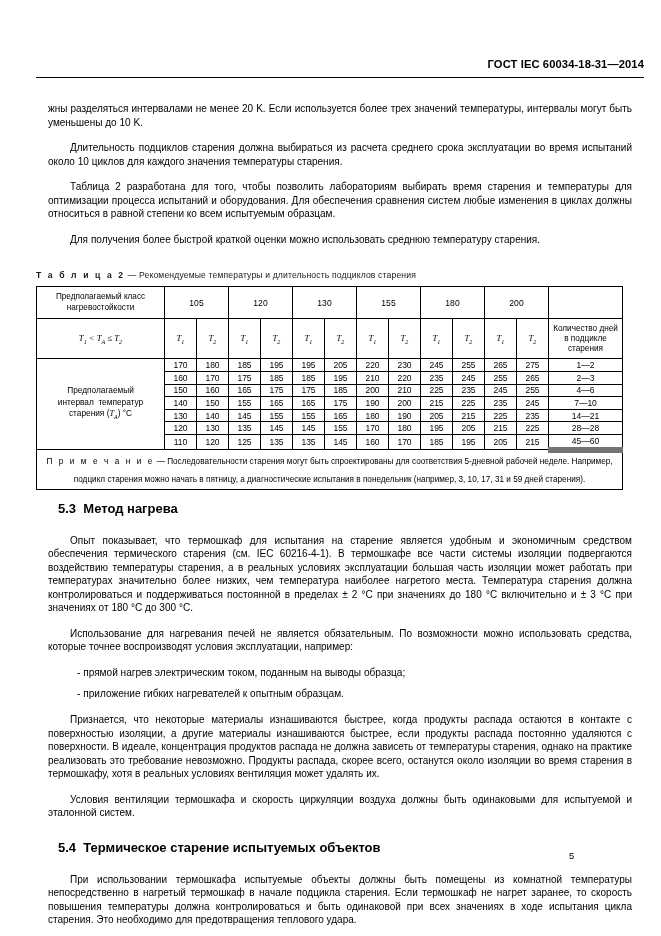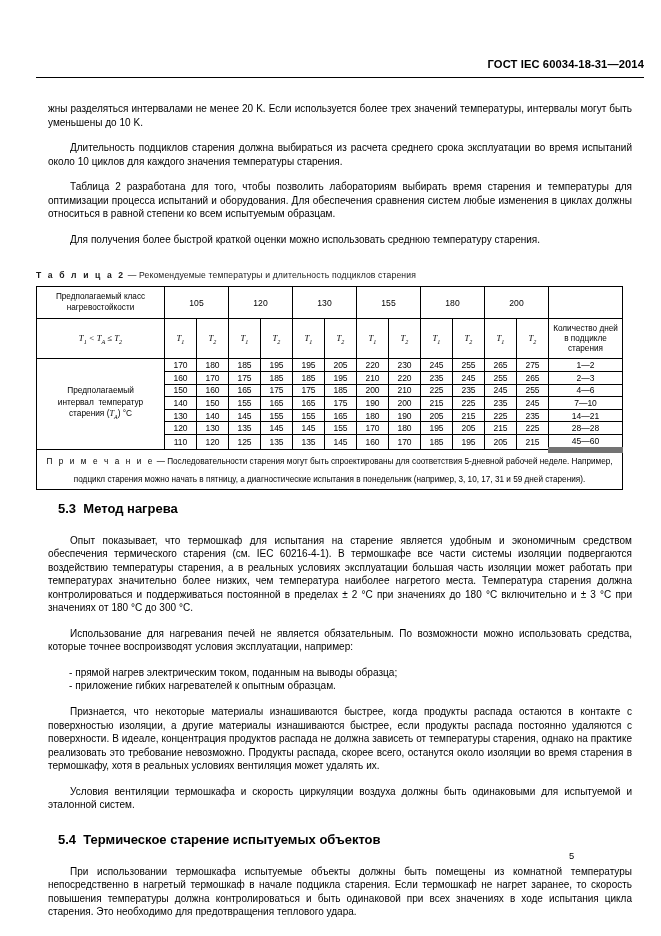--- a/index.html
+++ b/index.html
@@ -55,21 +55,21 @@
     margin: 12px;
     font-size: 10px;
     line-height: 13.55px;
     text-align: justify;
     text-indent: 22px;
     hyphens: none;
     word-spacing: 0.1px;
   }
   p.body.noind { text-indent: 0; }
   p.dash {
-    margin: 0;
+    margin: 8px;
     font-size: 10.1px;
     line-height: 13.55px;
     text-indent: 0;
     padding-left: 33px;
     text-align: left;
   }
   h3.sec {
     margin: 0;
     font-size: 13px;
     font-weight: bold;

